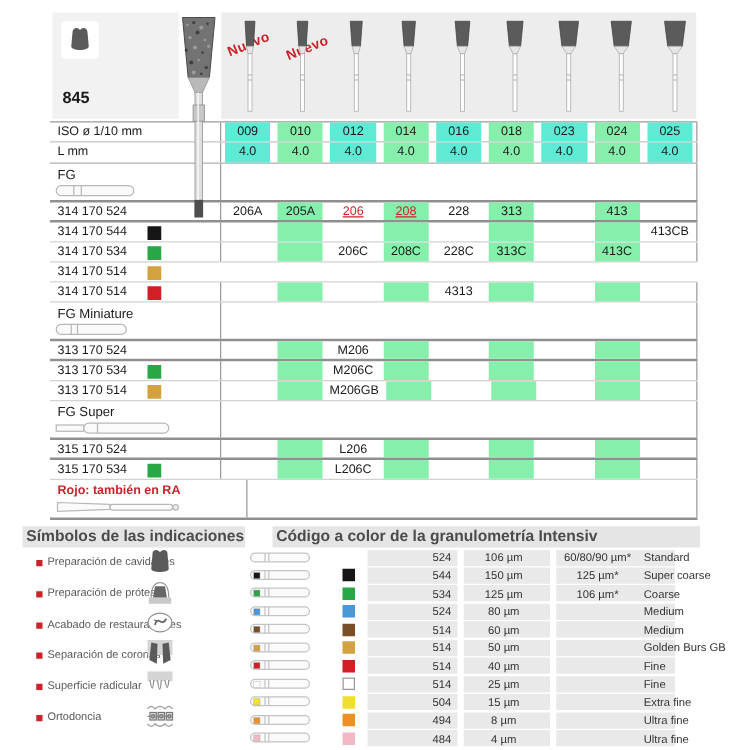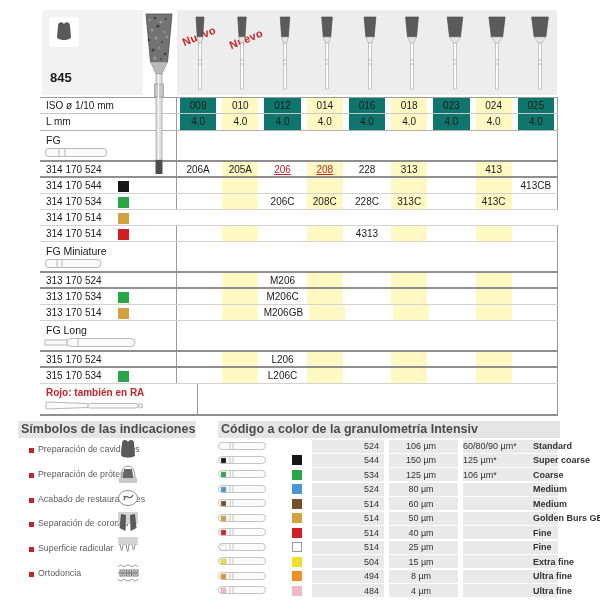--- a/index.html
+++ b/index.html
@@ -27,41 +27,41 @@
   .row-note{height:30px;gap:21px;}
   .rlabel{position:relative;width:136px;box-sizing:border-box;padding:2px 0 0 6px;
           font-size:10px;white-space:nowrap;}
   .row-section .rlabel, .row-note .rlabel{padding-top:3px;}
   .rlabel .sq{position:absolute;left:78px;top:2.5px;width:11px;height:11px;}
   .rlabel .bold{font-weight:normal;font-size:10.5px;}
   .rlabel .red{color:#c9232a;font-weight:bold;}
   .rlabel .buricon{position:absolute;left:4px;top:16px;}
   .rdata{flex:1;display:flex;border-left:1px solid #9a9a9a;border-right:1px solid #9a9a9a;}
   .cell{flex:1;margin:0 3px;font-size:10px;text-align:center;padding-top:2px;overflow:visible;white-space:nowrap;}
-  .row-iso .cell,.row-len .cell{background:#0f766e;}
-  .cell.striped{background:#fef9c3;}
+  .row-iso .cell,.row-len .cell{background:#5eead4;}
+  .cell.striped{background:#86efac;}
   .cell .redtxt{color:#c9232a;text-decoration:underline;}
   
   .band{position:absolute;top:421px;height:17px;background:#e5e5e5;color:#4b4b4b;
         font-size:12.5px;font-weight:bold;box-sizing:border-box;padding:1px 0 0 3px;white-space:nowrap;}
   #symbols-band{left:18px;width:178px;}
   #grit-band{left:218px;width:342px;}
   .symitem{position:absolute;left:18px;width:190px;height:22px;}
   .symitem .bullet{position:absolute;left:11px;top:4px;width:5px;height:5px;background:#c9232a;}
   .symitem .slabel{position:absolute;left:20px;top:0;font-size:8.8px;color:#5a5a5a;white-space:nowrap;}
   .symitem .sicon{position:absolute;left:99px;top:-6px;}
-  .gritrow{position:absolute;left:218px;width:340px;height:16px;font-size:9px;color:#333;}
+  .gritrow{position:absolute;left:200px;width:340px;height:16px;font-size:9px;color:#333;}
   .gritrow .gbur{position:absolute;left:0;top:1px;}
   .gritrow .gsq{position:absolute;left:74px;top:1.5px;width:10px;height:10px;box-sizing:border-box;}
   .gritrow .gcell{position:absolute;top:0;height:13px;background:#e9e9e9;box-sizing:border-box;padding-top:1.5px;}
   .gritrow .gcode{left:94px;width:72px;text-align:right;padding-right:5px;}
   .gritrow .ggrain{left:171px;width:69px;text-align:center;padding-right:5px;}
   .gritrow .glast{left:245px;width:95px;}
-  .gritrow .galt{position:absolute;left:0;top:1.5px;width:66px;text-align:left;}
-  .gritrow .gname{position:absolute;left:70px;top:1.5px;white-space:nowrap;font-weight:bold;}
+  .gritrow .galt{position:absolute;left:0;top:1.5px;width:66px;text-align:center;}
+  .gritrow .gname{position:absolute;left:70px;top:1.5px;white-space:nowrap;}
 </style>
 </head>
 <body>
 
 <div id="stage">
 
   <div id="main-table">
     <div id="top-band">
       <div id="hdr-cell">
         <div id="hdr-tile">
@@ -322,21 +322,21 @@
             <div class="cell">M206GB</div>
             <div class="cell striped"></div>
             <div class="cell"></div>
             <div class="cell striped"></div>
             <div class="cell"></div>
             <div class="cell striped"></div>
             <div class="cell"></div>
           </div>
         </div>
         <div class="row row-section">
-          <div class="rlabel"><span class="bold">FG Long</span><span class="buricon"><svg width="94" height="11" viewBox="0 0 94 11">
+          <div class="rlabel"><span class="bold">FG Super</span><span class="buricon"><svg width="94" height="11" viewBox="0 0 94 11">
                 <rect x="1" y="3" width="22" height="5" fill="#fafafa" stroke="#b8b8b8"></rect>
                 <rect x="23" y="1.5" width="68" height="8" rx="4" fill="#fafafa" stroke="#b8b8b8"></rect>
                 <line x1="34" y1="1.5" x2="34" y2="9.5" stroke="#b8b8b8"></line>
               </svg></span></div>
           <div class="rdata">
             <div class="cell"></div>
             <div class="cell"></div>
             <div class="cell"></div>
             <div class="cell"></div>
             <div class="cell"></div>

